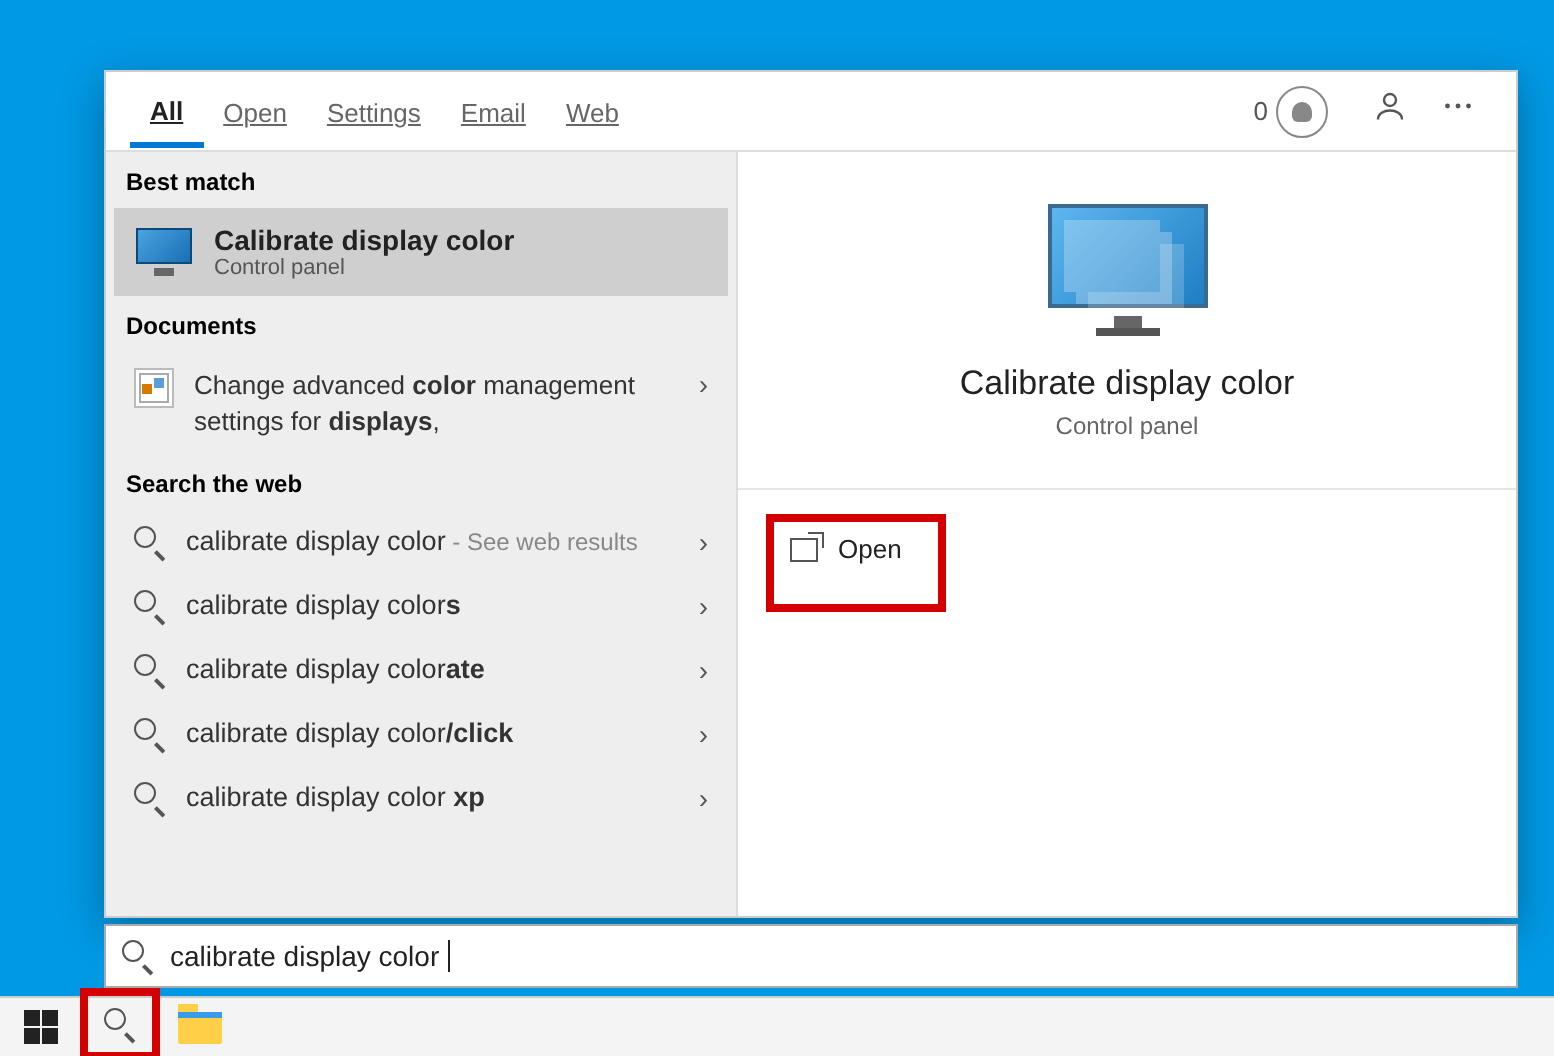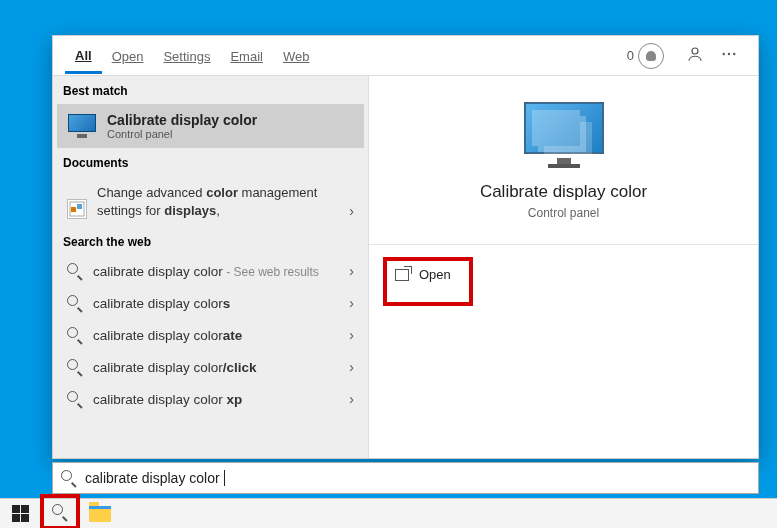--- a/index.html
+++ b/index.html
@@ -78,21 +78,21 @@
     width:28px; height:18px; background:linear-gradient(135deg,#4aa3e0,#1a6fb5);
     border:1px solid #0a4a7a; position:absolute; top:0; left:1px;
   }
   .monitor-small .stand {
     position:absolute; bottom:0; left:10px; width:10px; height:4px; background:#666;
   }
   .best-text { margin-left:10px;}
   .best-title { font-size:14px; font-weight:600; color:#222;}
   .best-sub { font-size:11px; color:#555;}
   .setting-item, .web-item {
-    display:flex; align-items:flex-end;
+    display:flex; align-items:flex-start;
     padding: 8px 10px;
     margin: 0 4px;
     position:relative;
   }
   .setting-icon-box {
     width:20px;height:20px;background:#fff;border:1px solid #bbb;
     display:flex;align-items:center;justify-content:center;flex-shrink:0;
   }
   .setting-text{margin-left:10px;font-size:13px;color:#333;line-height:1.35;}
   .setting-text b{font-weight:600;}

